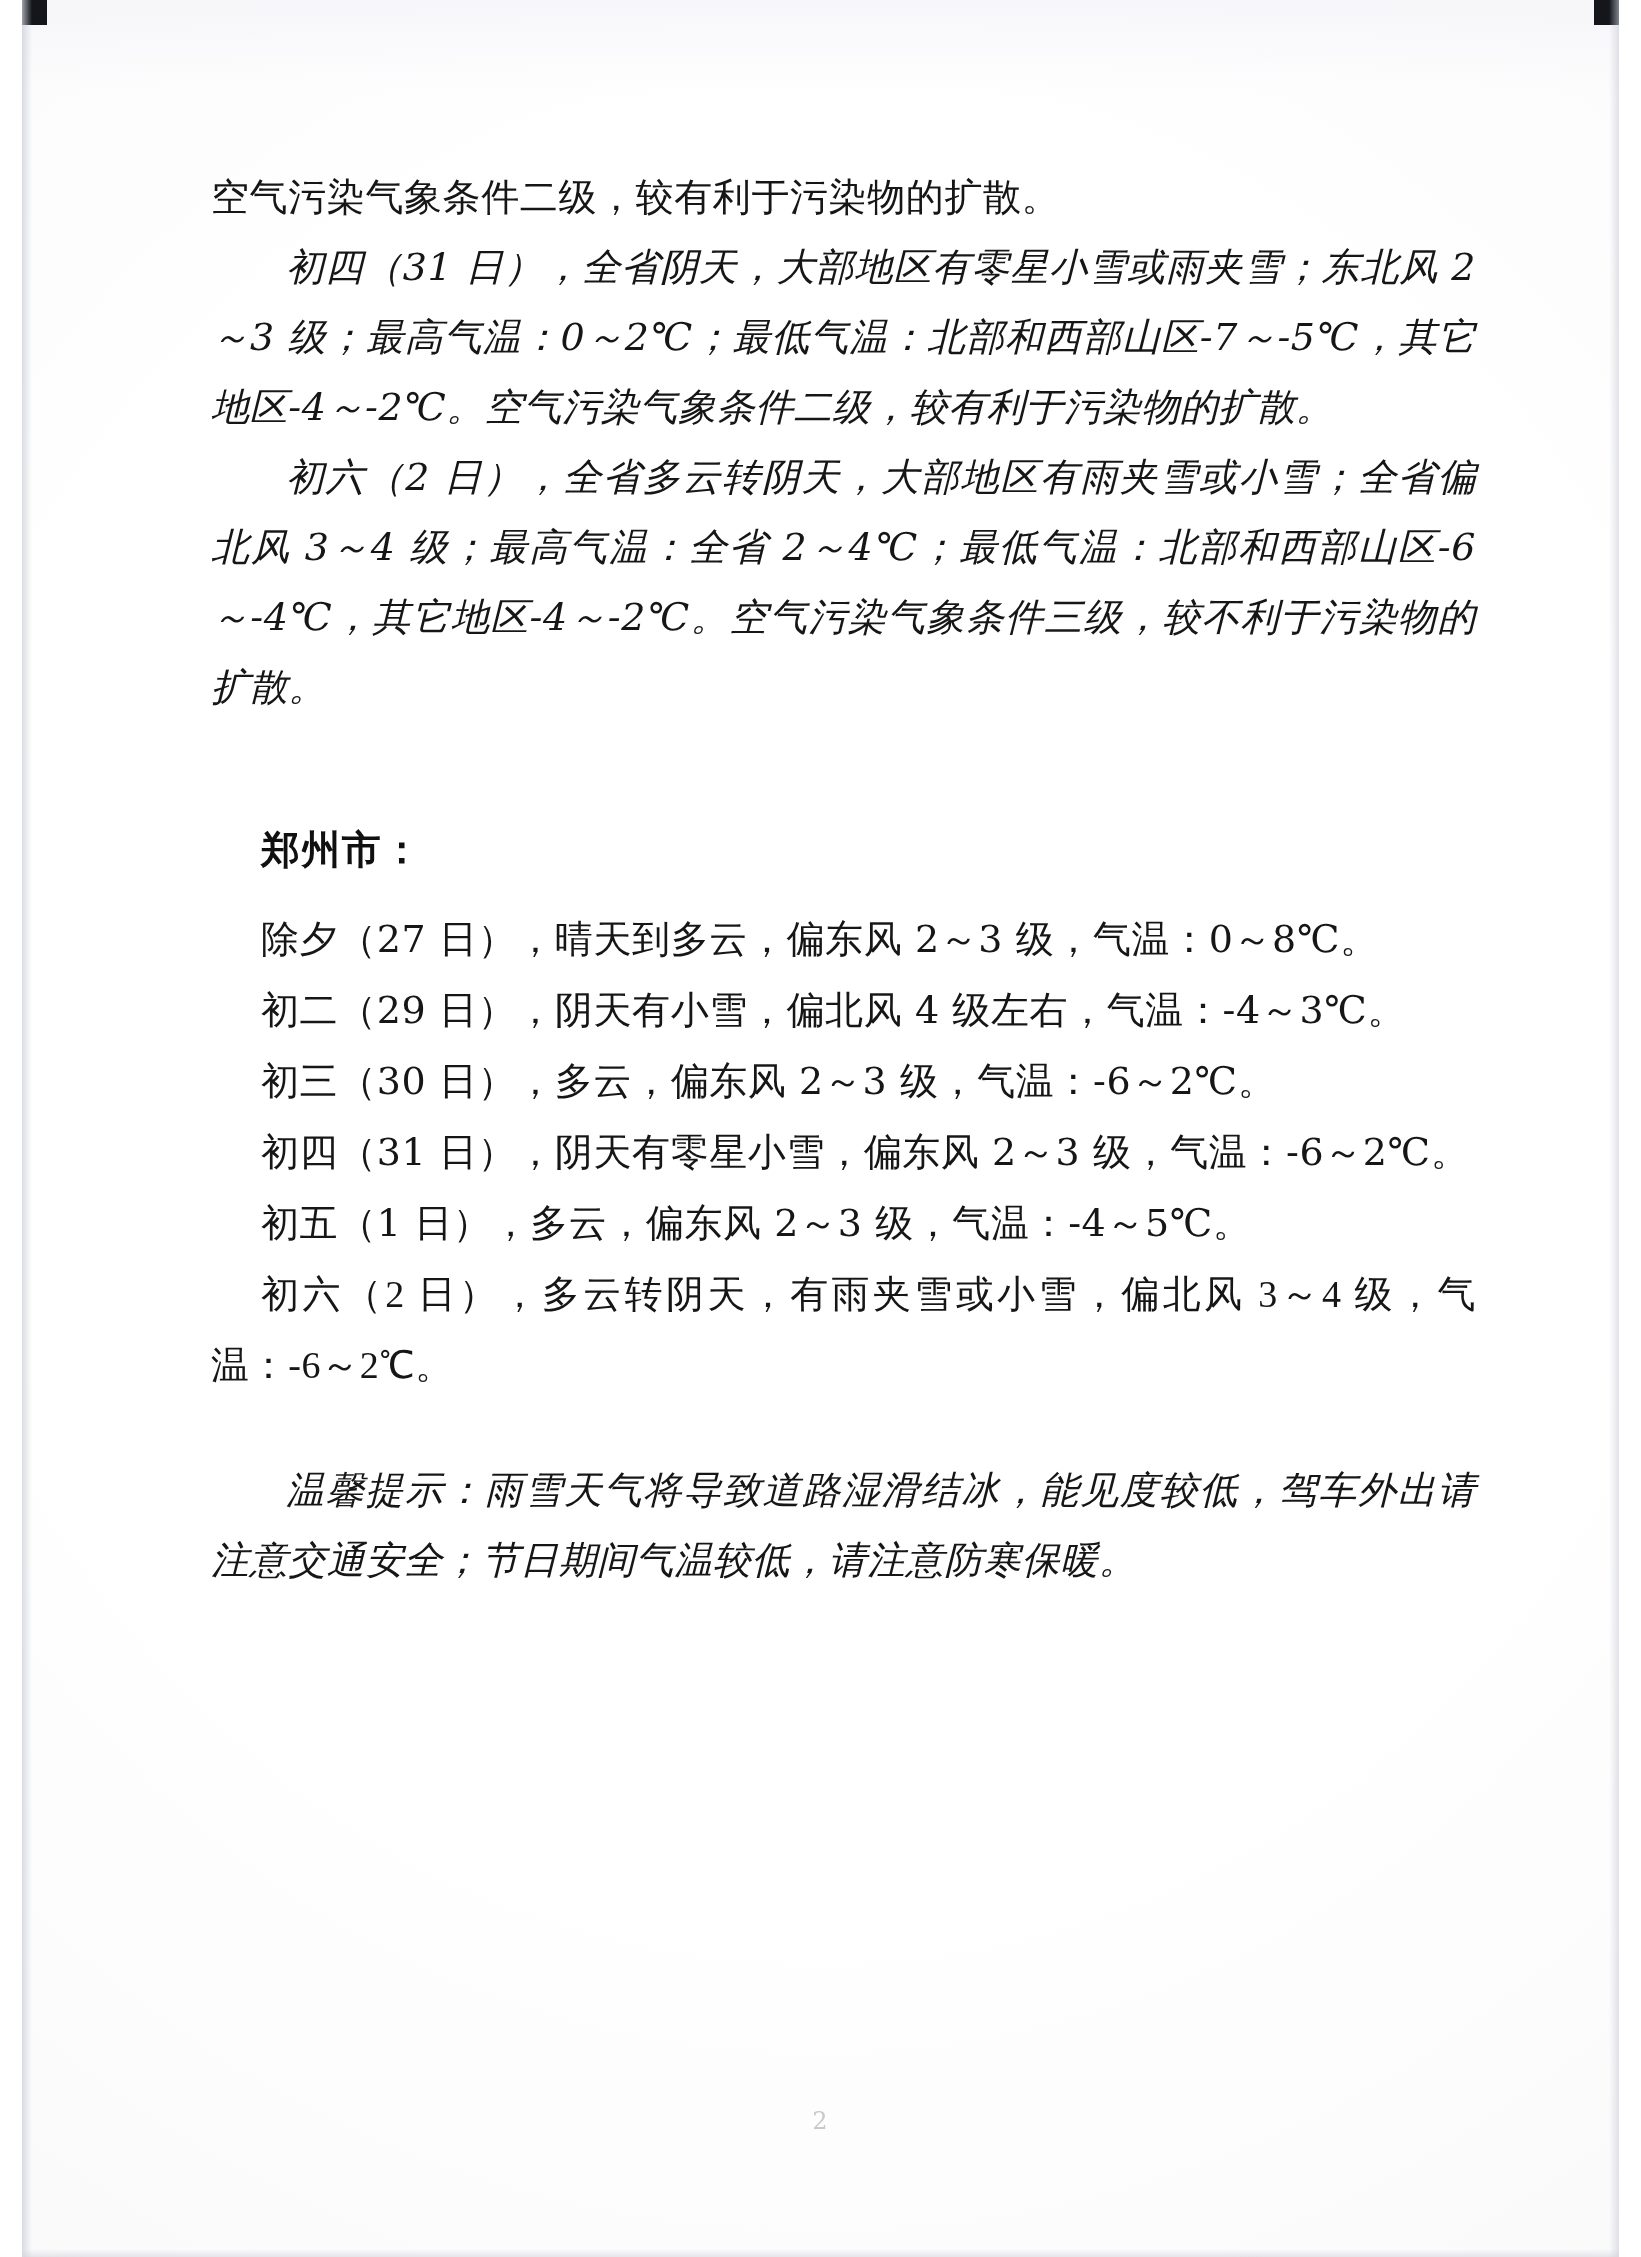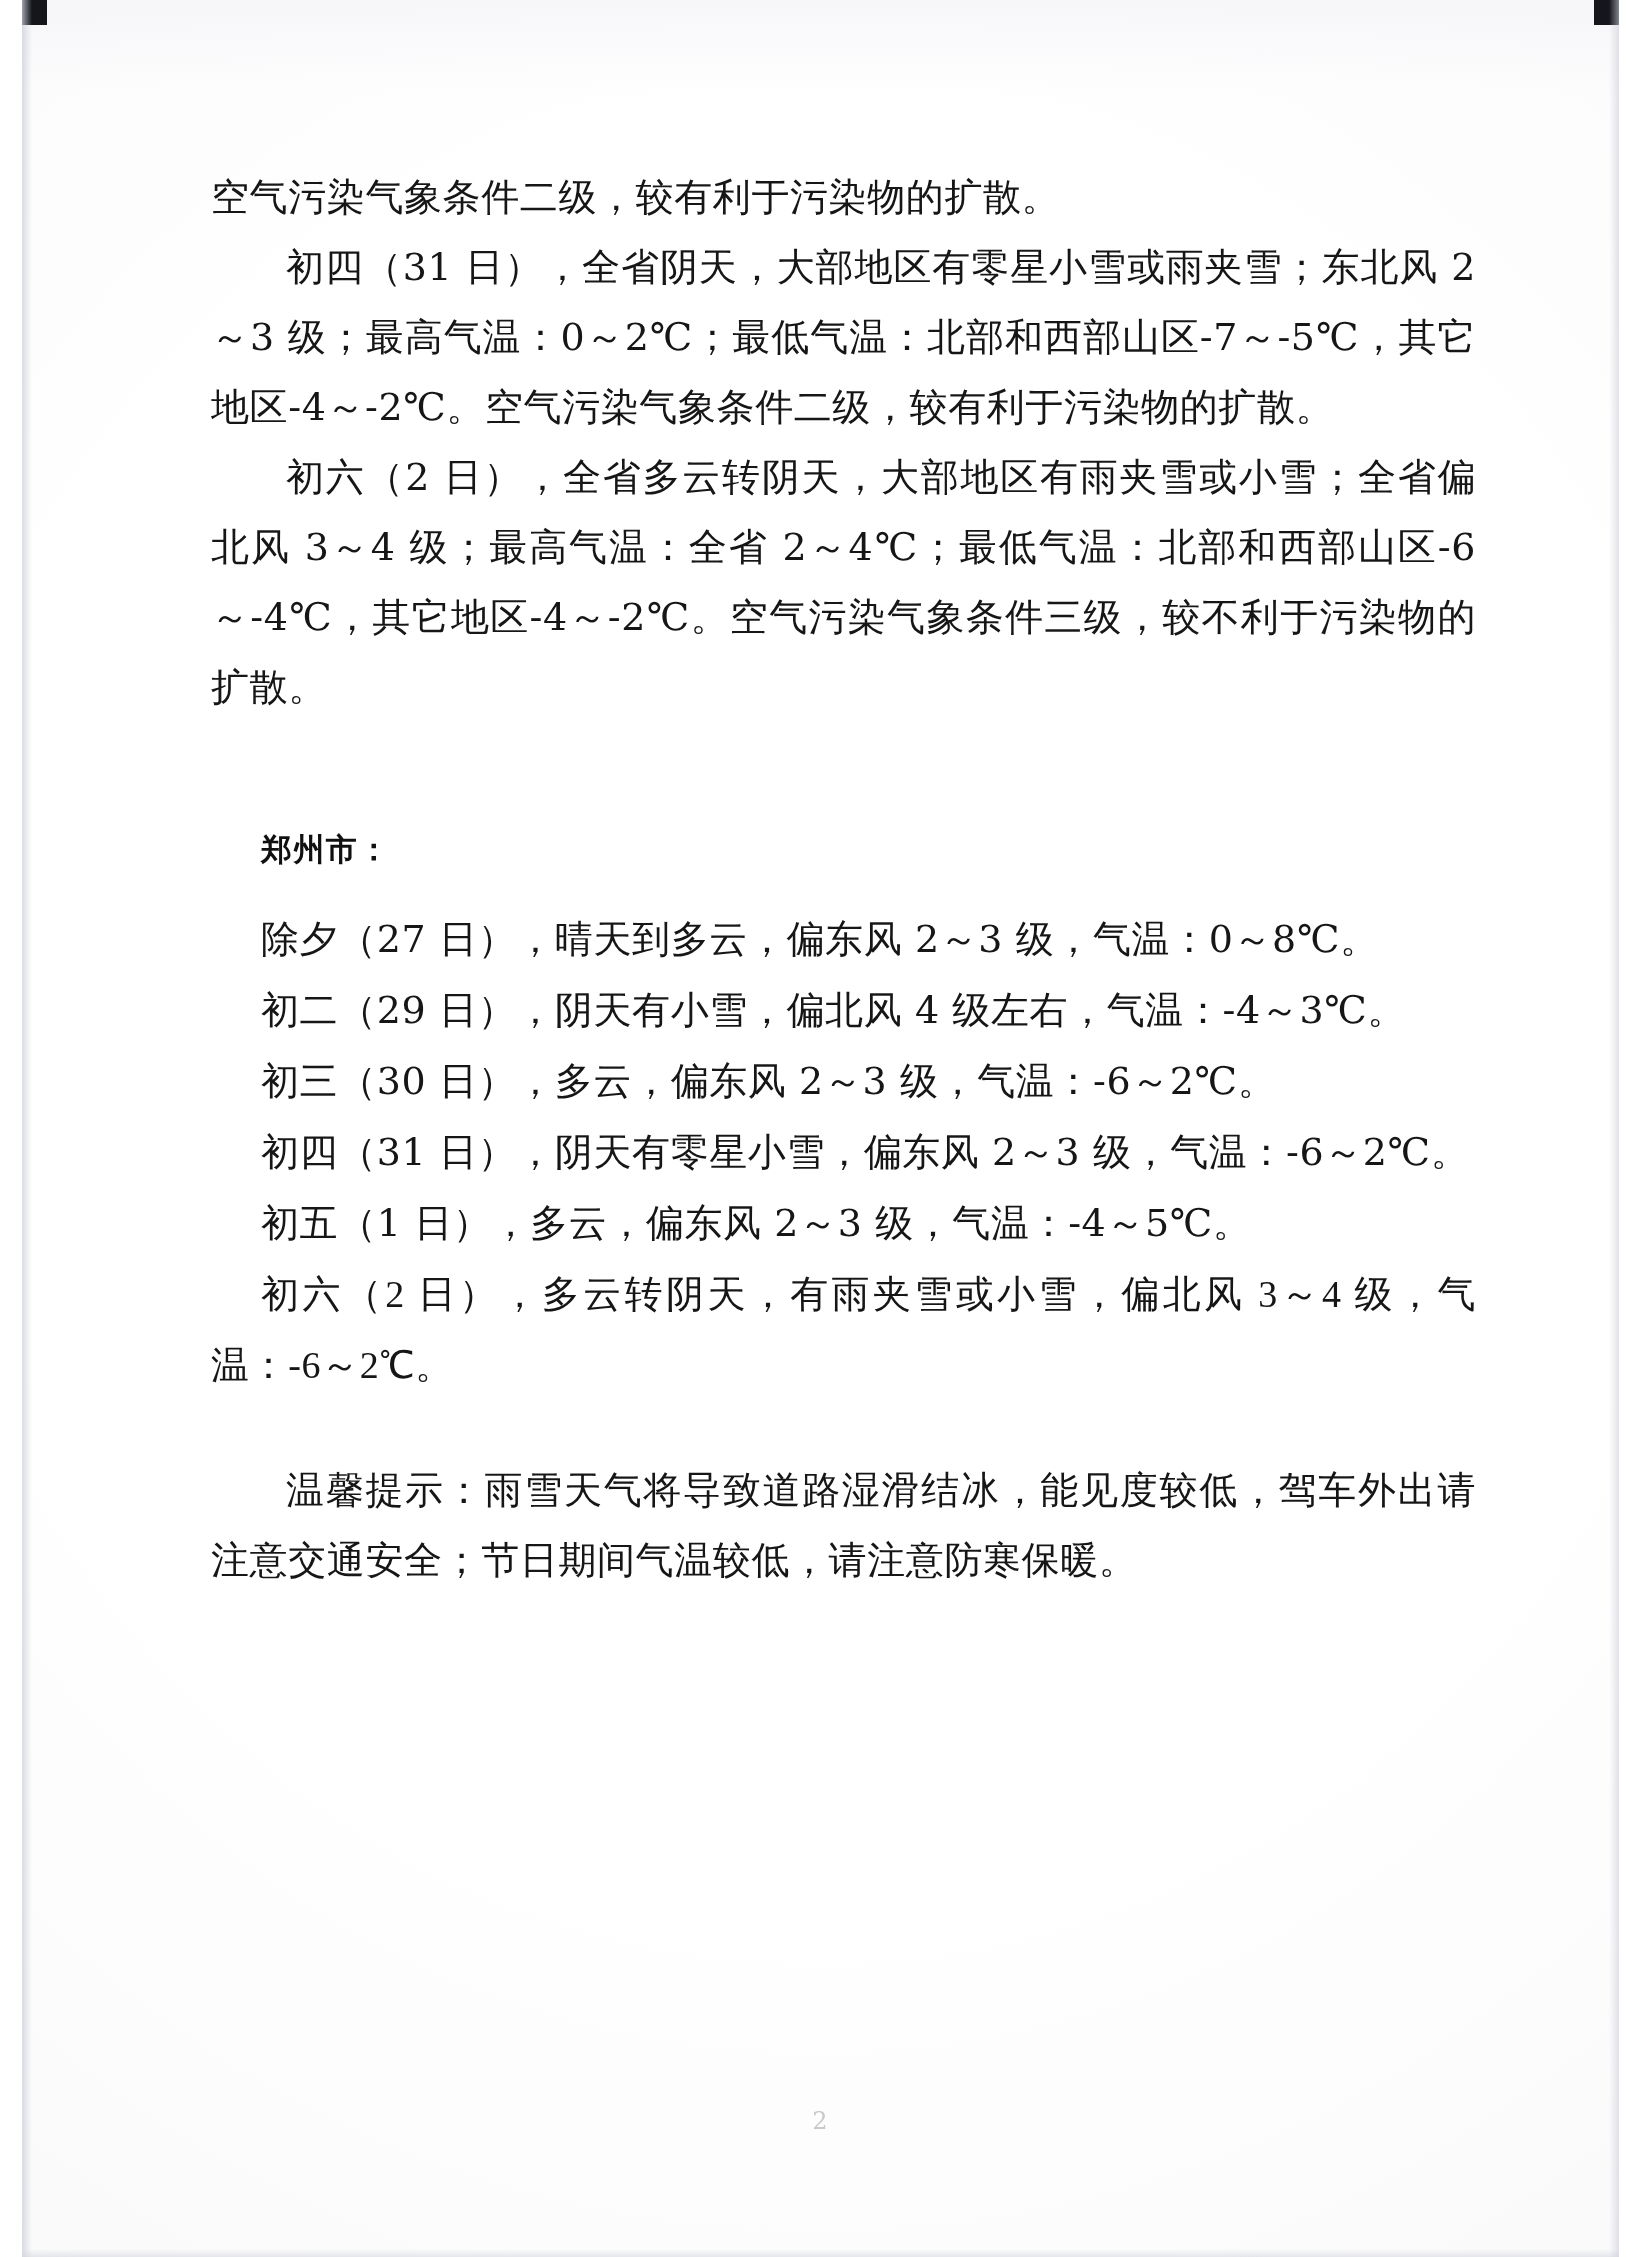--- a/index.html
+++ b/index.html
@@ -72,26 +72,26 @@
     font-size: 38px;
     line-height: 70px;
     color: #161616;
     letter-spacing: 0.6px;
     text-align: justify;
     text-justify: inter-character;
     margin: 0;
     font-weight: 400;
   }
 
-  .para.indent { text-indent: 75px; }
+  .para.indent { text-indent: 75px; font-style: italic; }
 
   
   .city-heading {
     font-family: Liberation Sans, sans-serif;
-    font-size: 31px;
+    font-size: 39px;
     font-weight: 700;
     color: #101010;
     line-height: 70px;
     letter-spacing: 1.4px;
     margin: 0;
     padding-left: 50px;
   }
 
   
   .day-line {

